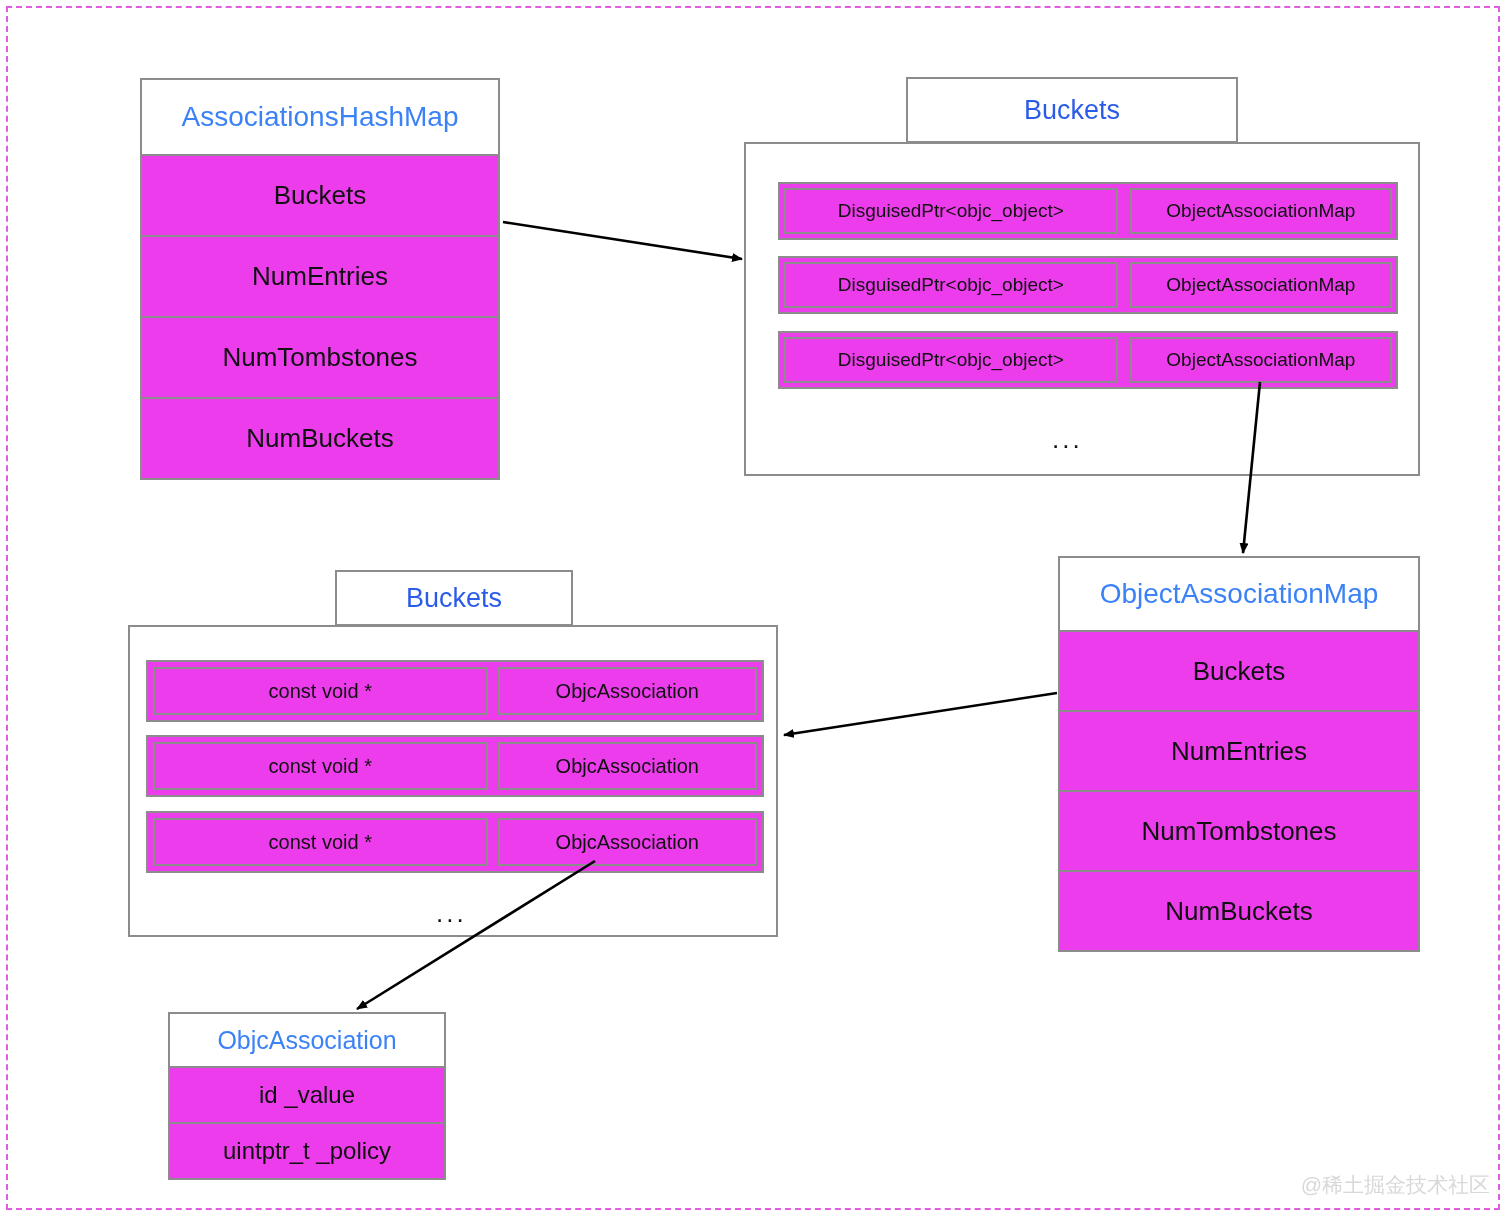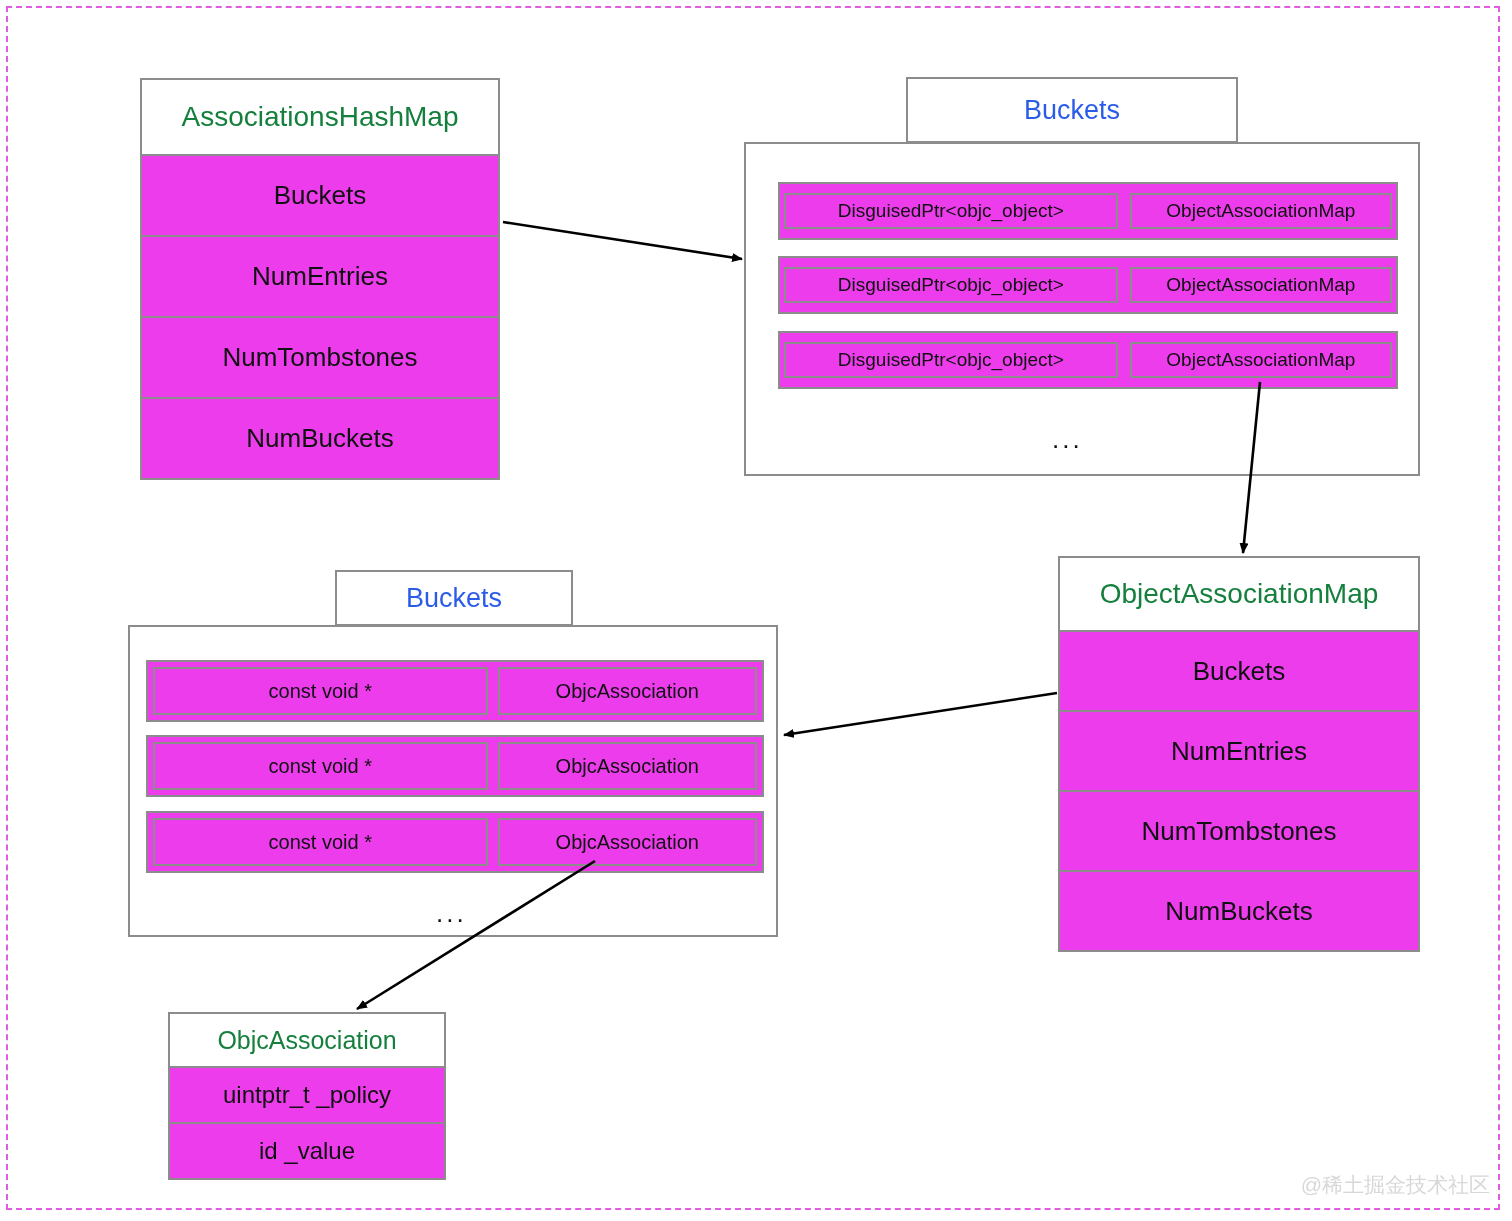--- a/index.html
+++ b/index.html
@@ -30,21 +30,21 @@
 
   
   .struct {
     position: absolute;
     box-sizing: border-box;
   }
   .struct .title {
     box-sizing: border-box;
     border: 2px solid #8c8c8c;
     background: #ffffff;
-    color: #15803d;
+    color: #3b82f6;
     display: flex;
     align-items: center;
     justify-content: center;
     white-space: nowrap;
   }
   .struct .field {
     box-sizing: border-box;
     border: 2px solid #8c8c8c;
     border-top: none;
     background: #ec3cec;
@@ -88,21 +88,21 @@
   }
   .bucket-cell {
     box-sizing: border-box;
     border: 2px solid #8c8c8c;
     background: #ec3cec;
     color: #111111;
     display: flex;
     align-items: center;
     justify-content: center;
     white-space: nowrap;
-    height: 36px;
+    height: 46px;
   }
   .ellipsis {
     position: absolute;
     color: #111111;
     letter-spacing: 3px;
     z-index: 2;
     white-space: nowrap;
   }
 
   .arrow-layer {
@@ -185,22 +185,22 @@
 
   <div class="bucket-row" style="left:146px; top:811px; width:618px; height:62px; padding:5px;">
     <div class="bucket-cell" style="width:338px; height:48px; font-size:20px;">const void *</div>
     <div class="bucket-cell" style="width:262px; height:48px; margin-left:10px; font-size:20px;">ObjcAssociation</div>
   </div>
 
   <div class="ellipsis" style="left:436px; top:898px; font-size:26px;">...</div>
 
   <div class="struct" style="left:168px; top:1012px; width:278px;">
     <div class="title" style="height:56px; font-size:25px;">ObjcAssociation</div>
+    <div class="field" style="height:56px; font-size:24px;">id _value</div>
     <div class="field" style="height:56px; font-size:24px;">uintptr_t _policy</div>
-    <div class="field" style="height:56px; font-size:24px;">id _value</div>
   </div>
 
   <svg class="arrow-layer" viewBox="0 0 1512 1221" xmlns="http://www.w3.org/2000/svg">
     <defs>
       <marker id="ah" markerWidth="11" markerHeight="9" refX="10" refY="4.5" orient="auto" markerUnits="userSpaceOnUse">
         <path d="M0,0 L11,4.5 L0,9 z" fill="#000000"></path>
       </marker>
     </defs>
 
     <line x1="503" y1="222" x2="742" y2="259" stroke="#000000" stroke-width="2.6" marker-end="url(#ah)"></line>

